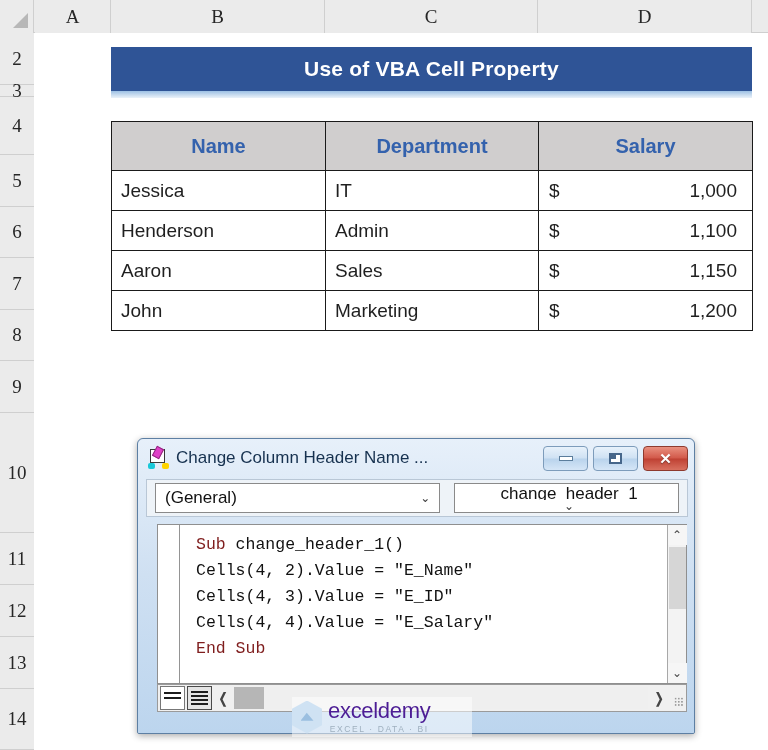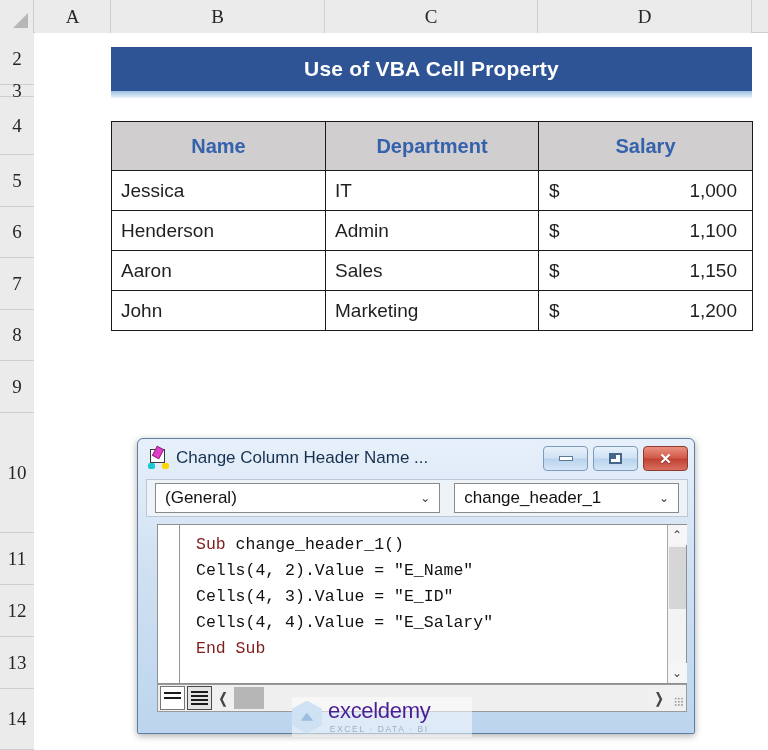--- a/index.html
+++ b/index.html
@@ -173,21 +173,21 @@
     border: 1px solid #b9c7d6;
   }
   .vbe-combo {
     height: 30px; background: #ffffff;
     border: 1px solid #8a8a8a;
     display: flex; align-items: center;
     padding: 0 4px 0 9px;
     font-size: 17px; color: #111;
   }
   .combo-general { width: 292px; }
-  .combo-proc    { width: 230px; }
+  .combo-proc    { width: 230px; flex-direction: column; }
   .vbe-combo .lbl { flex: 1 1 auto; white-space: nowrap; overflow: hidden; }
   .caret {
     flex: 0 0 auto; width: 20px; text-align: center;
     font-size: 12px; color: #3c3c3c; line-height: 1;
   }
 
   
   .code-pane {
     position: absolute; left: 19px; top: 85px;
     width: 530px; height: 160px;

